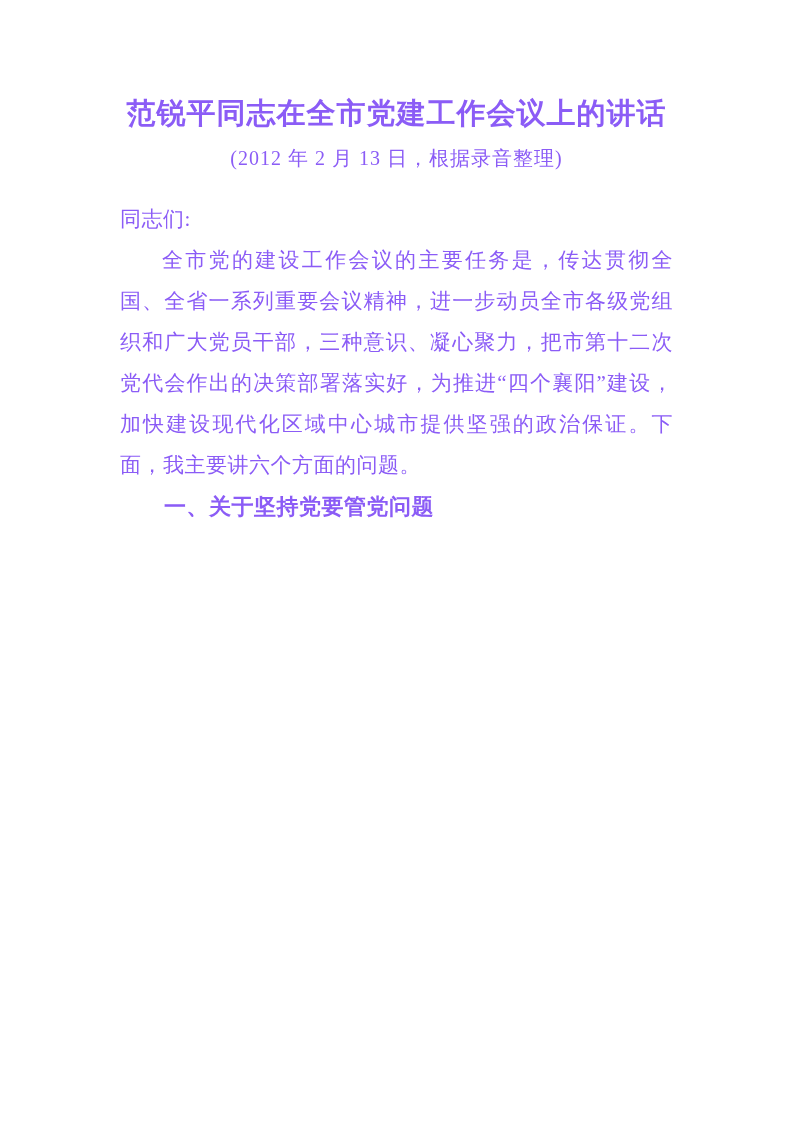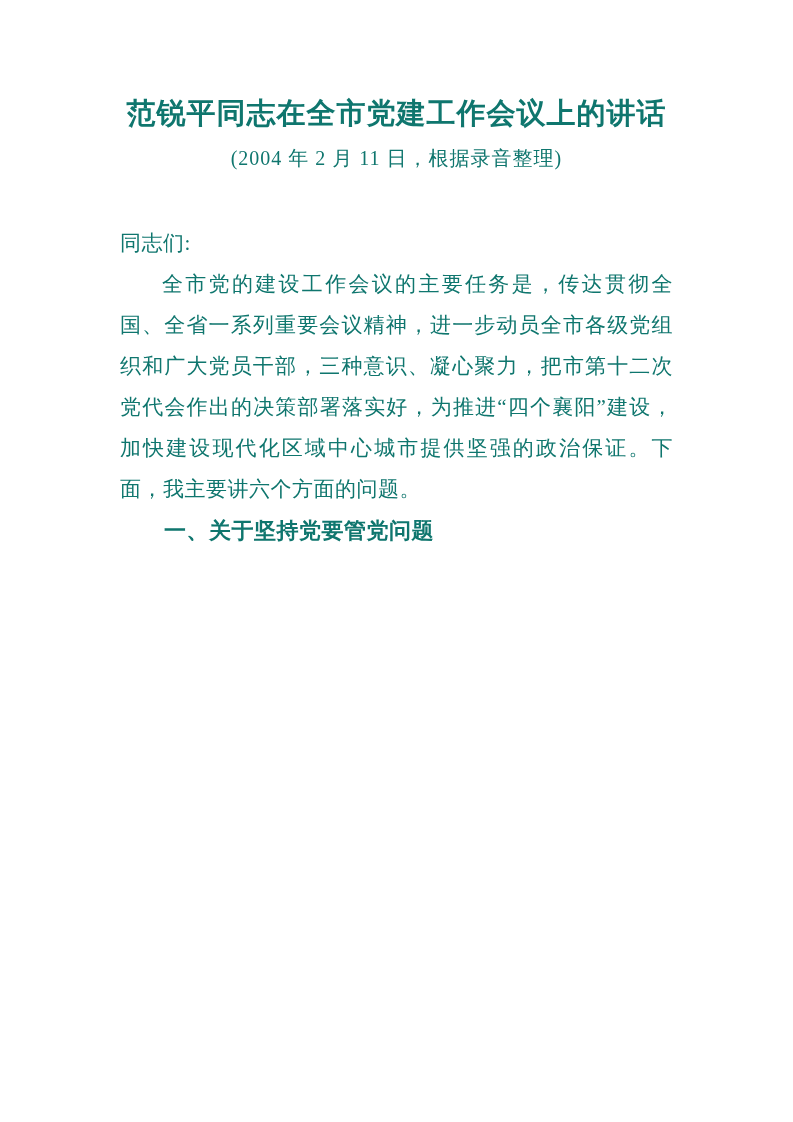--- a/index.html
+++ b/index.html
@@ -6,21 +6,21 @@
     margin: 0;
     padding: 0;
     background: #ffffff;
   }
   .page {
     position: relative;
     width: 793px;
     height: 1012px;
     margin: 0 auto;
     background: #ffffff;
-    color: #0f766e;
+    color: #8b5cf6;
     box-sizing: border-box;
     padding: 93px 120px 0 120px;
     overflow: hidden;
     font-family: "Liberation Serif", "DejaVu Serif", serif;
   }
   .doc-title {
     margin: 0;
     font-size: 29px;
     line-height: 40px;
     font-weight: 700;
@@ -30,21 +30,21 @@
   }
   .doc-dateline {
     margin: 10px 0 0 0;
     font-size: 20px;
     line-height: 30px;
     text-align: center;
     letter-spacing: 1px;
     font-weight: 400;
   }
   .doc-body {
-    margin-top: 50px;
+    margin-top: 26px;
     font-size: 21px;
     line-height: 41px;
     text-align: justify;
     letter-spacing: 0.5px;
   }
   .salutation {
     margin: 0;
     text-indent: 0;
   }
   .para {
@@ -64,21 +64,21 @@
     font-weight: 700;
   }
 </style>
 </head>
 <body>
 
 <div class="page">
 
   <h1 class="doc-title">范锐平同志在全市党建工作会议上的讲话</h1>
 
-  <p class="doc-dateline">(2004 年 2 月 11 日，根据录音整理)</p>
+  <p class="doc-dateline">(2012 年 2 月 13 日，根据录音整理)</p>
 
   <div class="doc-body">
 
     <p class="salutation">同志们:</p>
 
     <p class="para">全市党的建设工作会议的主要任务是，传达贯彻全国、全省一系列重要会议精神，进一步动员全市各级党组织和广大党员干部，三种意识、凝心聚力，把市第十二次党代会作出的决策部署落实好，为推进“四个襄阳”建设，加快建设现代化区域中心城市提供坚强的政治保证。下面，我主要讲六个方面的问题。</p>
 
     <h2 class="section-heading">一、关于坚持党要管党问题</h2>
 
 

